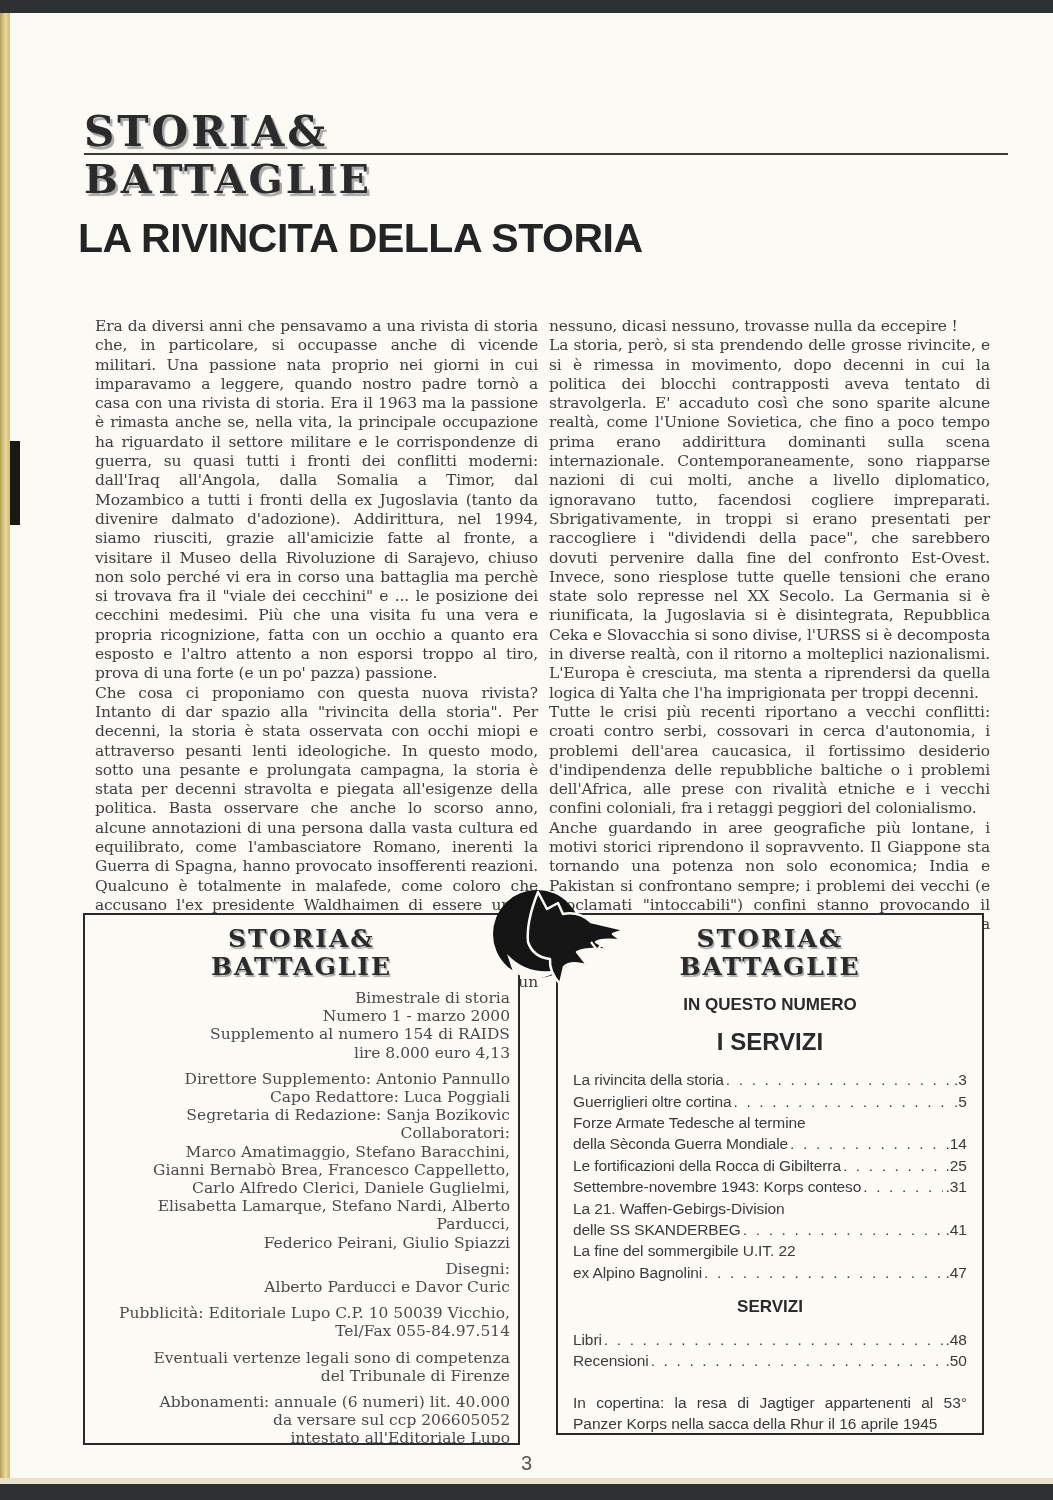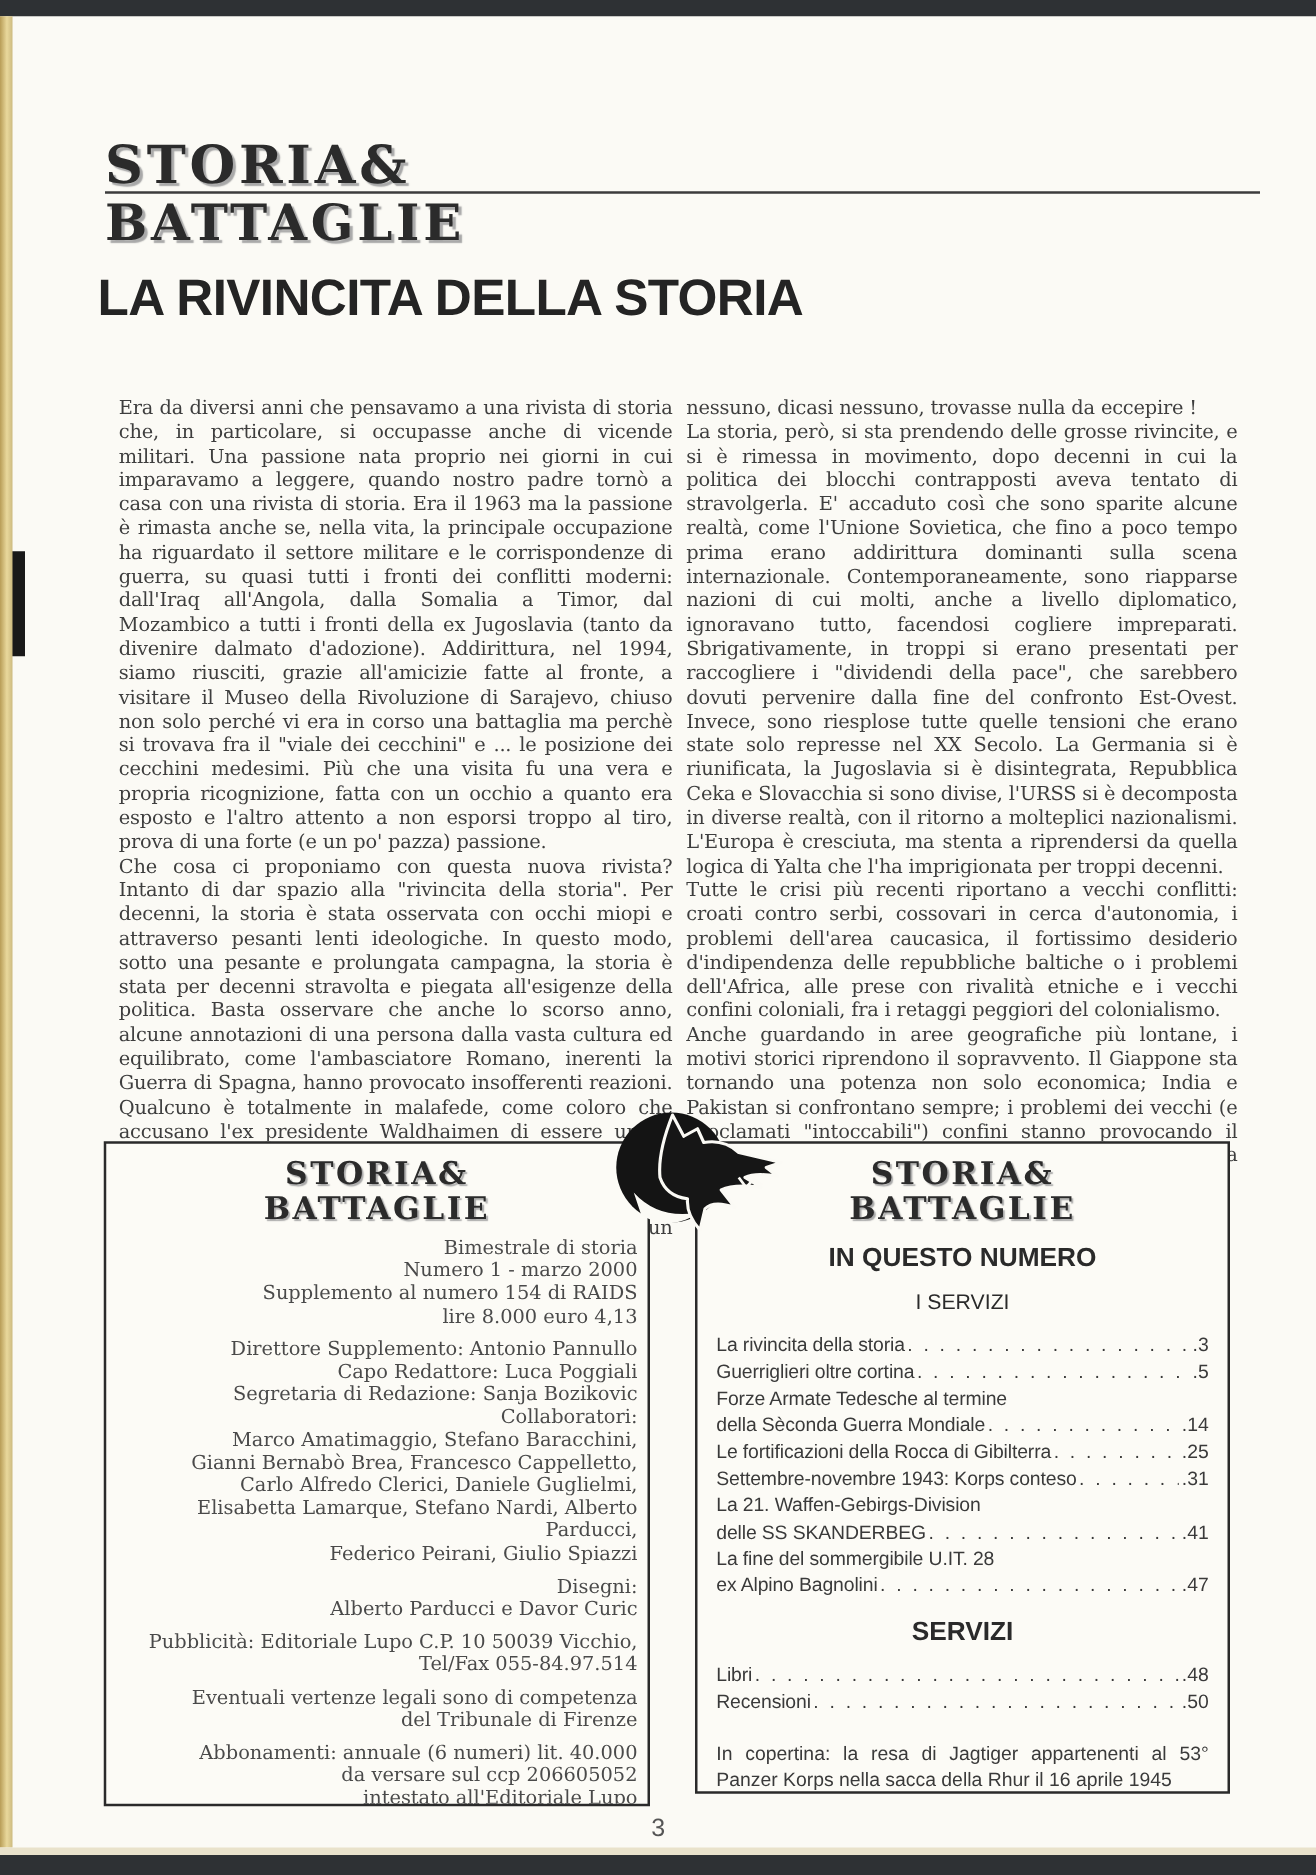--- a/index.html
+++ b/index.html
@@ -24,23 +24,23 @@
   .col p{margin:0;font-size:15.5px;line-height:19.3px;text-align:justify;
          letter-spacing:-0.15px;color:#3e3e3e;hyphens:auto;}
   .box{position:absolute;top:913px;border:2px solid #2a2a2a;background:#fcfbf6;box-sizing:border-box;overflow:hidden;}
   .box-colophon{left:83px;width:437px;height:532px;text-align:center;padding:10px 8px 0;}
   .box-contents{left:556px;width:428px;height:522px;padding:10px 15px 0;box-sizing:border-box;text-align:center;}
   .brand-small{font-size:25px;letter-spacing:2px;text-shadow:1.5px 1.5px 1px #a8a8a8;line-height:1.12;}
   .colophon-body{margin-top:6px;text-align:right;}
   .colophon-group{margin-top:8px;}
   .colophon-line{font-size:15.5px;line-height:18.2px;color:#4a4a4a;}
   .toc-heading{font-family:"Liberation Sans",sans-serif;font-weight:bold;color:#2a2a2a;
-         font-size:21px;margin:14px 0 0;line-height:1.15;}
-  .toc-subheading{font-family:"Liberation Sans",sans-serif;font-weight:normal;color:#2a2a2a;
-         font-size:17px;margin:13px 0 0;line-height:1.15;}
+         font-size:17px;margin:14px 0 0;line-height:1.15;}
+  .toc-subheading{font-family:"Liberation Sans",sans-serif;font-weight:bold;color:#2a2a2a;
+         font-size:24px;margin:13px 0 0;line-height:1.15;}
   .toc-list{margin-top:14px;text-align:left;}
   .toc-list-rubriche{margin-top:12px;text-align:center;}
   .toc-row{display:flex;align-items:baseline;font-family:"Liberation Sans",sans-serif;
          font-size:15.5px;line-height:21.4px;color:#3a3a3a;}
   .toc-label{white-space:nowrap;letter-spacing:-0.1px;}
   .toc-dots{flex:1 1 0;min-width:6px;overflow:hidden;white-space:nowrap;margin:0 2px;color:#3a3a3a;}
   .toc-dots::after{content:" .\00a0\00a0.\00a0\00a0.\00a0\00a0.\00a0\00a0.\00a0\00a0.\00a0\00a0.\00a0\00a0.\00a0\00a0.\00a0\00a0.\00a0\00a0.\00a0\00a0.\00a0\00a0.\00a0\00a0.\00a0\00a0.\00a0\00a0.\00a0\00a0.\00a0\00a0.\00a0\00a0.\00a0\00a0.\00a0\00a0.\00a0\00a0.\00a0\00a0.\00a0\00a0.\00a0\00a0.\00a0\00a0.\00a0\00a0.\00a0\00a0.\00a0\00a0.";}
   .toc-page{white-space:nowrap;}
   .cover-note{margin-top:20px;font-family:"Liberation Sans",sans-serif;font-size:15.5px;
          line-height:21px;color:#3a3a3a;text-align:justify;}
@@ -151,21 +151,21 @@
         </div>
         <div class="toc-row">
           <span class="toc-label">La 21. Waffen-Gebirgs-Division</span>
         </div>
         <div class="toc-row">
           <span class="toc-label">delle SS SKANDERBEG</span>
           <span class="toc-dots"></span>
           <span class="toc-page">.41</span>
         </div>
         <div class="toc-row">
-          <span class="toc-label">La fine del sommergibile U.IT. 28</span>
+          <span class="toc-label">La fine del sommergibile U.IT. 22</span>
         </div>
         <div class="toc-row">
           <span class="toc-label">ex Alpino Bagnolini</span>
           <span class="toc-dots"></span>
           <span class="toc-page">.47</span>
         </div>
       </div>
     <div class="toc-heading">SERVIZI</div>
     <div class="toc-list toc-list-rubriche">
         <div class="toc-row">

